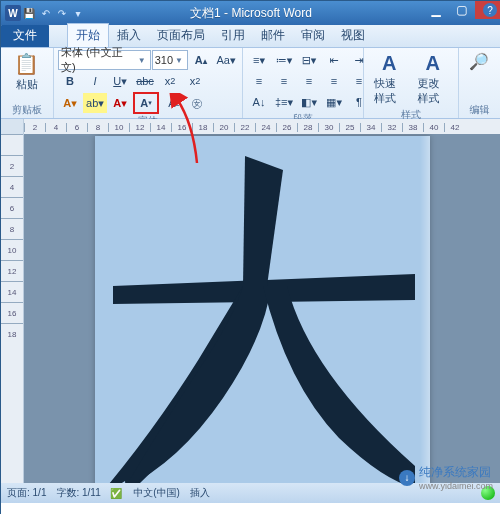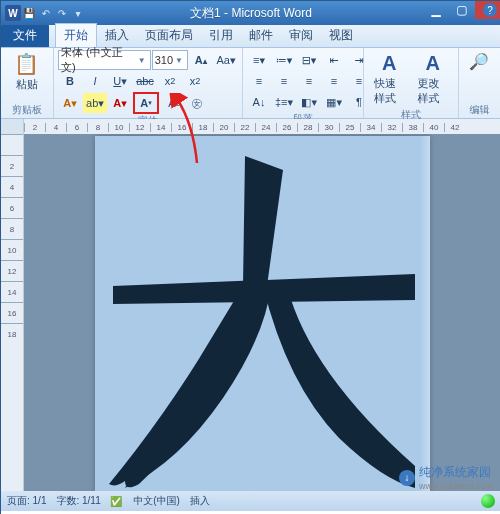--- a/index.html
+++ b/index.html
@@ -6,21 +6,21 @@
 .window{width:500px;height:514px;position:relative;background:#fff;border:1px solid #2a5a8a}
 .titlebar{height:24px;background:linear-gradient(#4a8ed0,#2f6bb0);display:flex;align-items:center;color:#fff;position:relative}
 .tb-left{display:flex;align-items:center;padding-left:4px;gap:2px}
 .word-icon{width:16px;height:16px;background:#2b579a;color:#fff;display:flex;align-items:center;justify-content:center;font-weight:bold;font-size:10px;border-radius:2px}
 .qat-btn{width:14px;height:14px;color:#d0e6ff;font-size:10px;display:flex;align-items:center;justify-content:center;cursor:pointer}
 .tb-title{position:absolute;left:50%;transform:translateX(-50%);font-size:12px;text-shadow:0 1px 0 rgba(0,0,0,.25)}
 .tb-ctrl{position:absolute;right:0;top:0;display:flex}
 .tb-ctrl div{width:26px;height:18px;display:flex;align-items:center;justify-content:center;color:#fff;font-size:12px}
 .btn-close{background:#c84040}
 .ribbon-tabs{height:22px;background:linear-gradient(#eaf3fc,#d6e6f6);display:flex;align-items:flex-end;padding-left:0;border-bottom:1px solid #a9c5e6}
-.ft{background:#1d5aa0;color:#fff;padding:3px 12px;font-size:12px;border-radius:2px 2px 0 0;margin-right:6px}
+.ft{background:#1d5aa0;color:#fff;padding:3px 12px;font-size:12px;border-radius:2px 2px 0 0;margin-right:18px}
 .tab{padding:3px 8px;font-size:12px;color:#2a4a70;position:relative}
 .tab.active{background:#f4f9ff;border:1px solid #a9c5e6;border-bottom:none;color:#2b579a}
 .help-icon{position:absolute;right:4px;top:2px;width:14px;height:14px;border-radius:50%;background:#3a79c0;color:#fff;display:flex;align-items:center;justify-content:center;font-size:10px}
 .ribbon{height:70px;background:linear-gradient(#f4f9ff,#e1edf9);display:flex;border-bottom:1px solid #a9c5e6}
 .group{border-right:1px solid #c0d5ec;padding:2px 4px 0;display:flex;flex-direction:column;justify-content:space-between}
 .group-label{font-size:10px;color:#5a7aa0;text-align:center;padding-bottom:1px}
 .vstack{display:flex;flex-direction:column;gap:1px}
 .hstack{display:flex;align-items:center;gap:1px}
 .rb{height:18px;min-width:18px;padding:0 2px;display:flex;align-items:center;justify-content:center;border:1px solid transparent;font-size:11px;color:#2a4a70}
 .combo{height:18px;border:1px solid #9ab6d6;background:#fff;display:flex;align-items:center;padding:0 2px;font-size:11px;color:#333}
@@ -31,21 +31,21 @@
 .ruler-h{height:16px;background:#e8eef5;border-bottom:1px solid #bcd;display:flex;align-items:center;overflow:hidden;position:relative}
 .ruler-corner{width:22px;height:16px;background:#d8e4f0;border-right:1px solid #bcd;flex:none}
 .ruler-scale{flex:1;display:flex;font-size:8px;color:#557}
 .ruler-scale span{width:20px;text-align:center;border-left:1px solid #94aac0}
 .doc-area{position:absolute;top:133px;bottom:20px;left:0;right:0;background:#7a93ac;display:flex}
 .ruler-v{width:22px;background:#e8eef5;border-right:1px solid #bcd;display:flex;flex-direction:column;font-size:8px;color:#557;align-items:center}
 .ruler-v span{height:20px;display:flex;align-items:center;border-top:1px solid #94aac0;width:100%;justify-content:center}
 .canvas{flex:1;overflow:hidden;position:relative;display:flex;justify-content:center}
 .page{width:335px;background:#aacae8;margin-top:2px;position:relative;box-shadow:0 0 6px rgba(0,0,0,.25)}
 .red-arrow{position:absolute;z-index:5}
-.statusbar{position:absolute;bottom:4px;left:0;right:0;height:20px;background:linear-gradient(#d6e6f6,#bdd5ee);display:flex;align-items:center;font-size:10px;color:#2a4a70;padding:0 6px;gap:10px}
+.statusbar{position:absolute;bottom:12px;left:0;right:0;height:20px;background:linear-gradient(#d6e6f6,#bdd5ee);display:flex;align-items:center;font-size:10px;color:#2a4a70;padding:0 6px;gap:10px}
 .status-right{margin-left:auto;display:flex;align-items:center;gap:6px}
 .watermark{position:absolute;right:8px;bottom:24px;display:flex;align-items:center;gap:4px;font-size:12px;color:#3a79c0;z-index:20}
 .watermark .wm-ic{width:16px;height:16px;border-radius:50%;background:#3a79c0;color:#fff;display:flex;align-items:center;justify-content:center;font-size:10px}
 .watermark .wm-url{font-size:9px;color:#888}
 .green-dot{width:14px;height:14px;border-radius:50%;background:radial-gradient(circle at 30% 30%,#8f8,#0a0)}
 .page-edge-r{position:absolute;right:0;top:0;bottom:0;width:10px;background:linear-gradient(90deg,rgba(255,255,255,0),rgba(255,255,255,.35))}
 </style>
 </head>
 <body>
 

